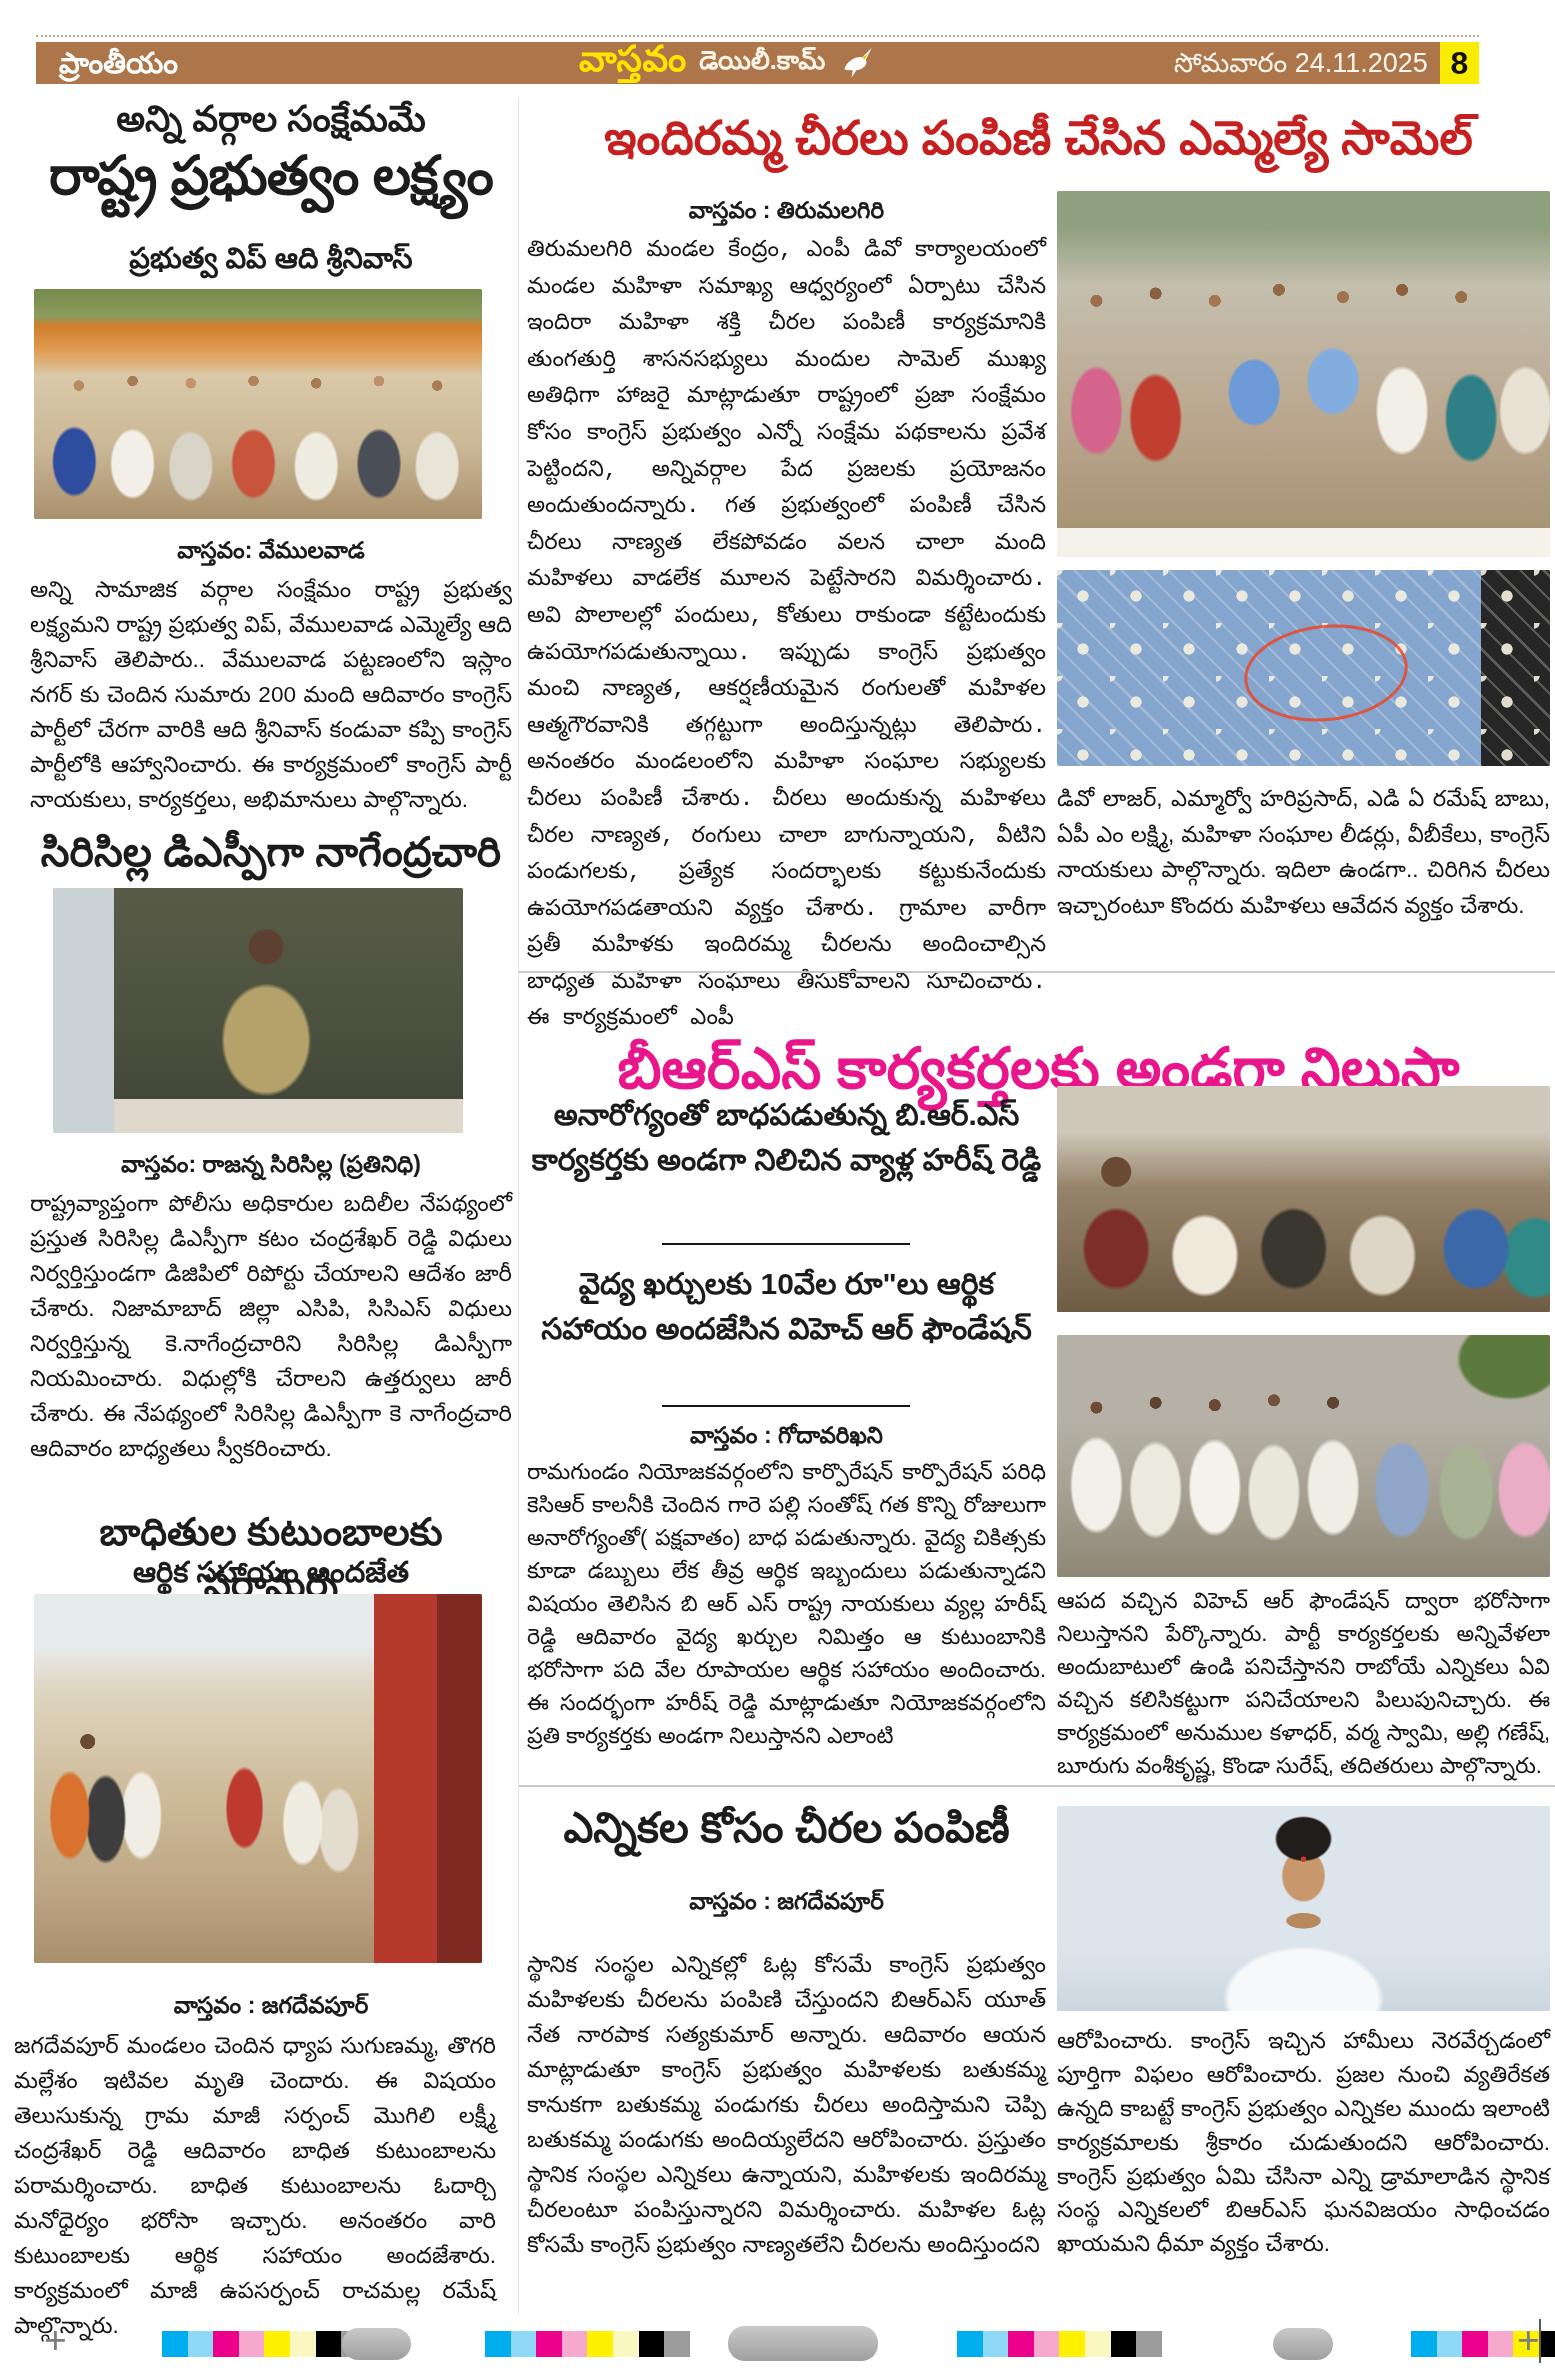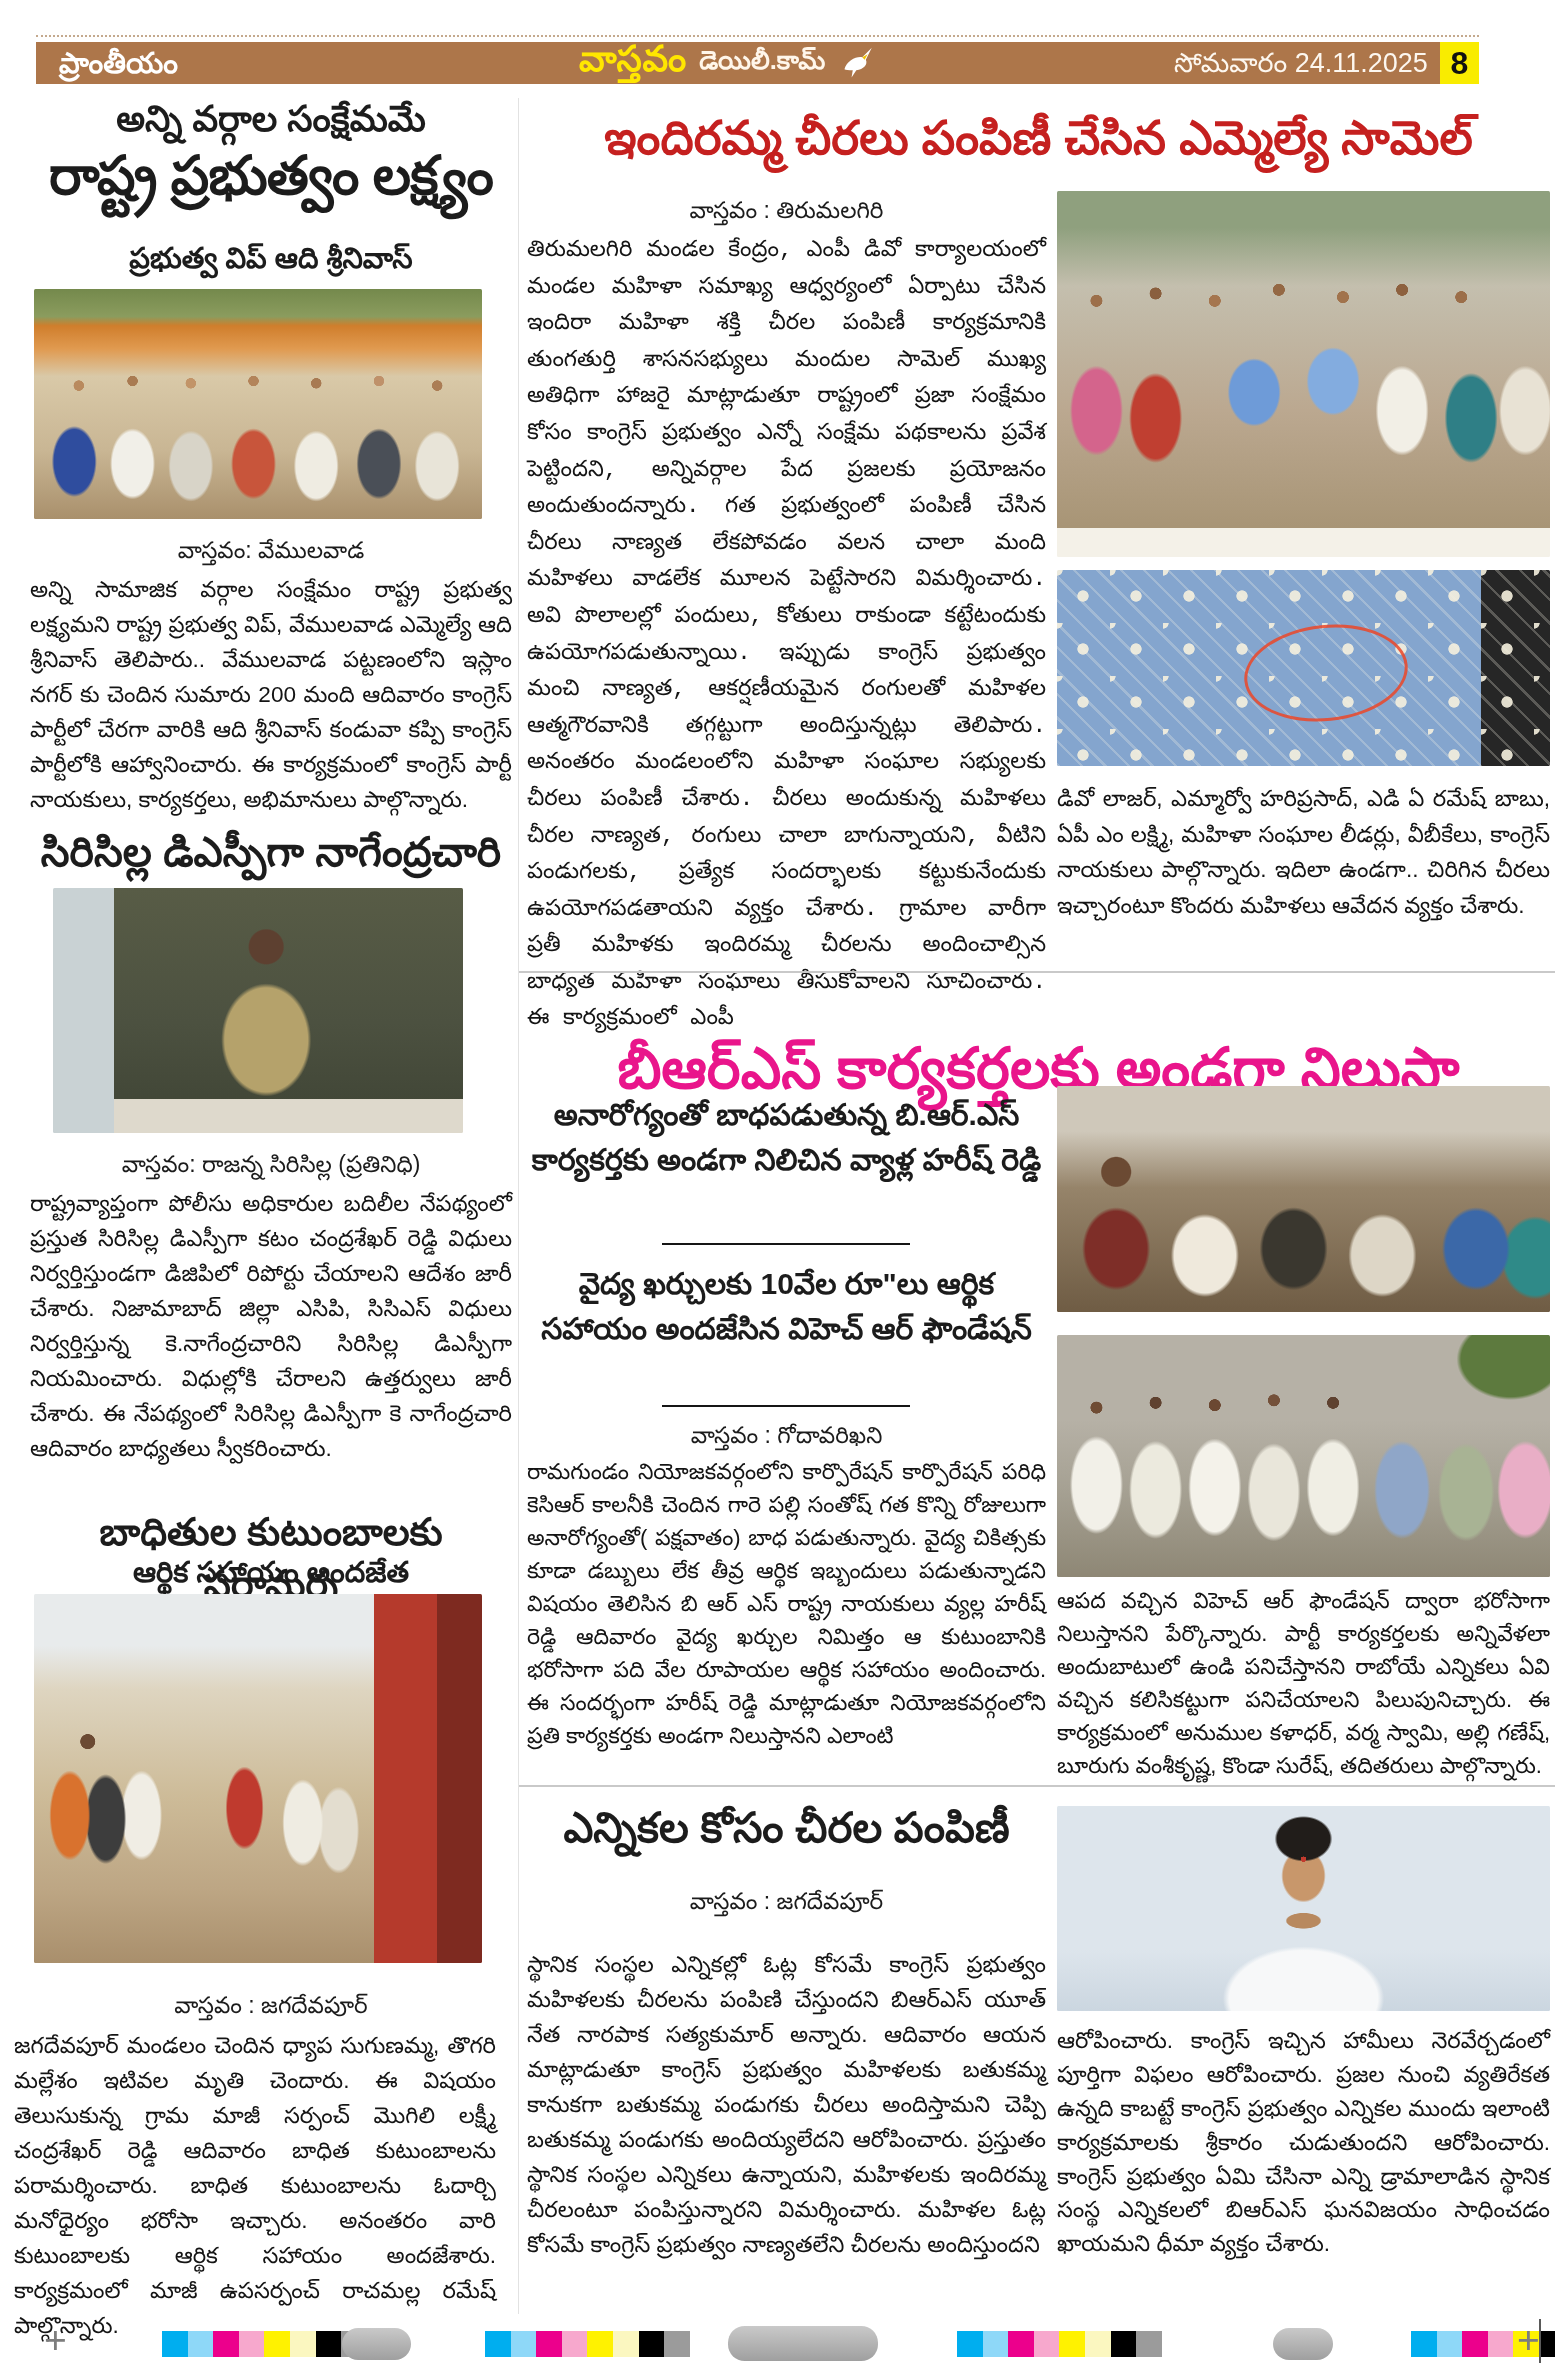--- a/index.html
+++ b/index.html
@@ -26,21 +26,21 @@
   #sep-1{top:971px;} #sep-2{top:1785px;}
   .mini-rule{width:248px;height:2.3px;background:#151515;left:662px;}
   #e-div1{top:1243px;} #e-div2{top:1405px;}
 
   
   .kicker{font-size:36px;font-weight:700;}
   .headline-xl{font-size:54px;font-weight:800;letter-spacing:-0.8px;}
   .headline-l{font-size:41px;font-weight:800;}
   .headline-m{font-size:38px;font-weight:800;}
   .subhead{font-size:29px;font-weight:700;}
-  .byline{font-size:23px;font-weight:400;}
+  .byline{font-size:23px;font-weight:700;}
   .body-txt{font-size:22.6px;line-height:1.55;color:#141414;}
   .red{color:#c5201f;} .magenta{color:#e9158b;}
 
   
   #a-kicker{left:30px;top:98px;width:482px;}
   #a-headline{left:30px;top:144px;width:482px;}
   #a-subhead{left:30px;top:242px;width:482px;}
   #a-photo{left:34px;top:289px;width:448px;height:230px;}
   #a-byline{left:30px;top:537px;width:482px;}
   #a-body{left:30px;top:572px;width:482px;}

